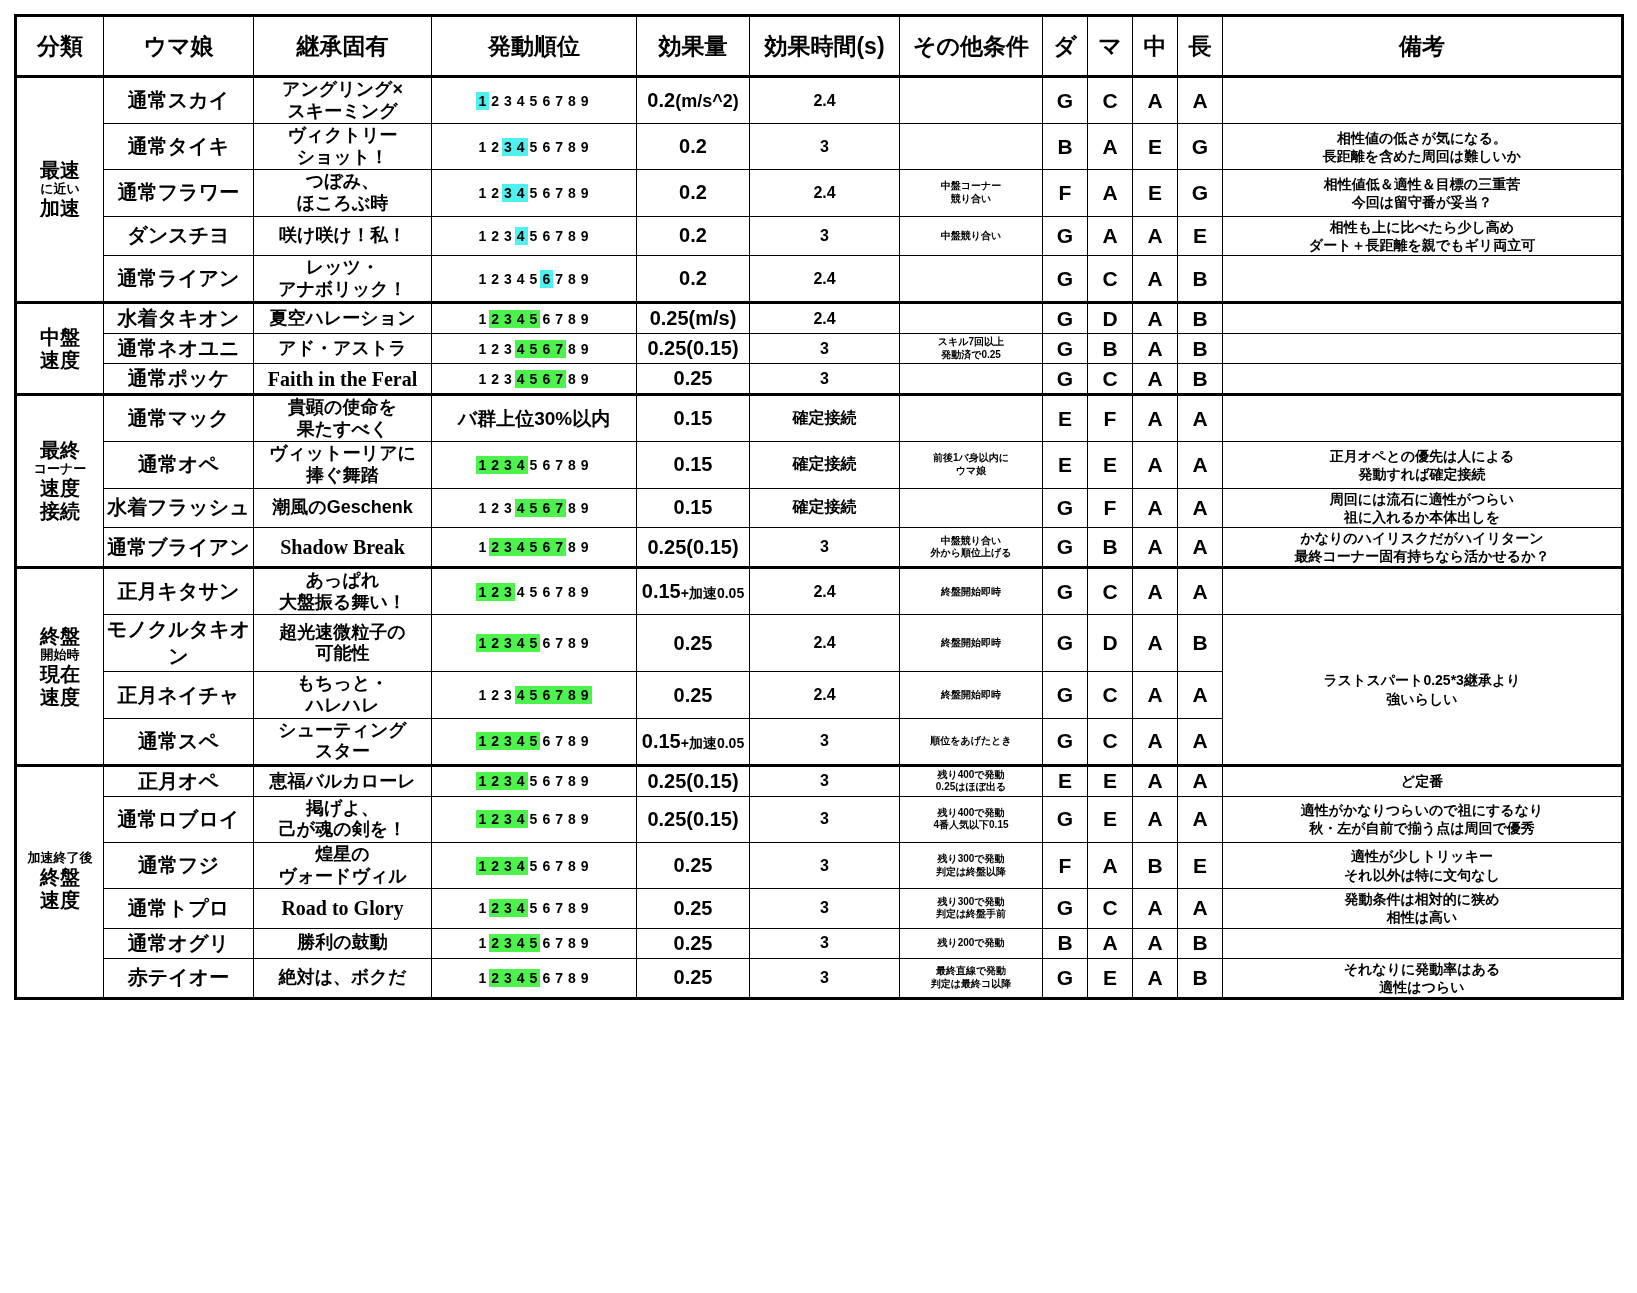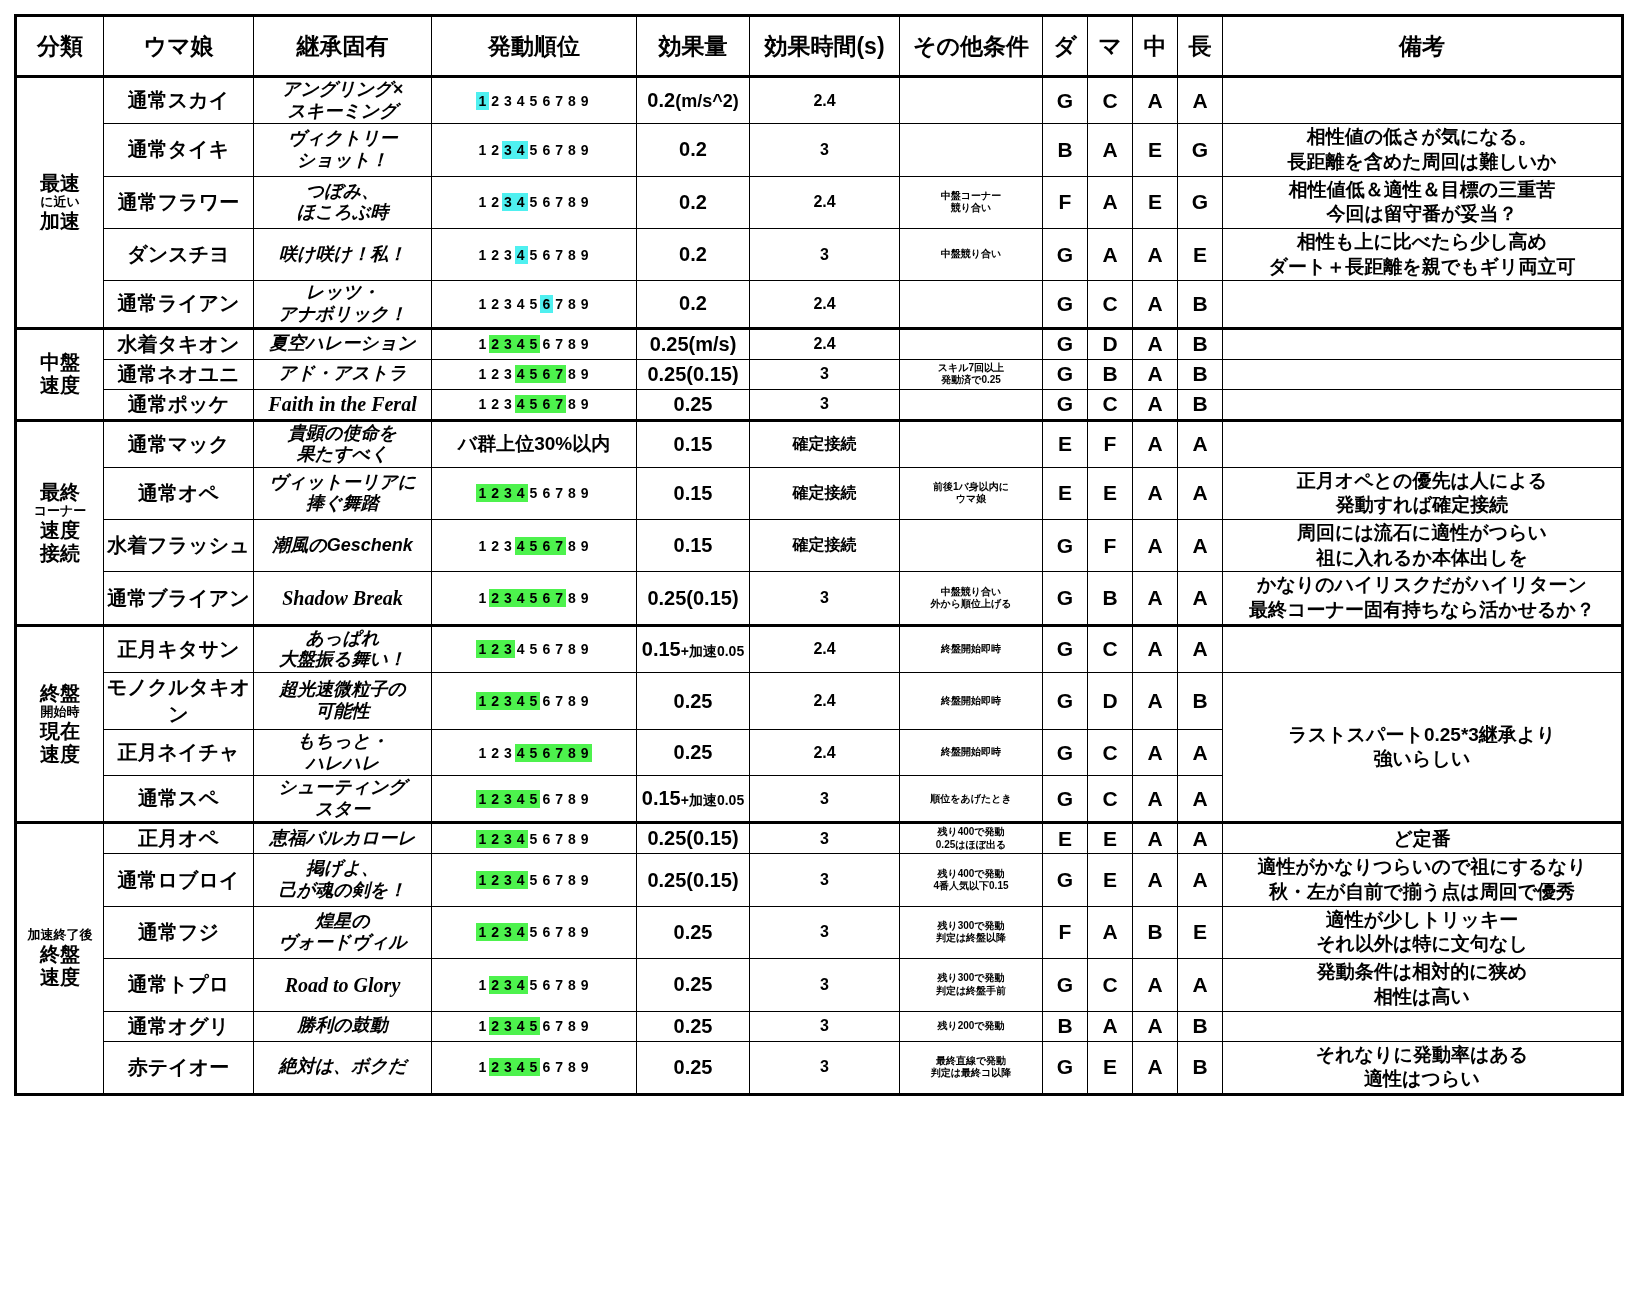--- a/index.html
+++ b/index.html
@@ -6,31 +6,31 @@
   body{font-family:"Liberation Sans","DejaVu Sans",sans-serif;color:#000;}
   #sheet{width:1637px;height:1293px;position:relative;box-sizing:border-box;padding:14px 12px 12px 14px;}
   table{border-collapse:collapse;table-layout:fixed;width:1610px;}
   td,th{border:1px solid #000;padding:1px 2px;text-align:center;vertical-align:middle;font-weight:bold;}
   th{font-size:23px;height:56px;}
   td{font-size:19px;}
   .cat{font-size:17px;line-height:1.15;}
   .cat .big{font-size:20px;}
   .cat .small{font-size:13px;}
   .name{font-size:20px;}
-  .skill{font-size:18px;line-height:1.2;font-style:italic;}
+  .skill{font-size:18px;line-height:1.2;}
   .skill.lat{font-family:"Liberation Serif","DejaVu Serif",serif;font-size:20px;}
   .order{font-size:14px;letter-spacing:1px;white-space:nowrap;}
   .order span{display:inline-block;padding:1px 2px;}
   .amt{font-size:20px;}
   .amt .sub{font-size:18px;}
   .amt .sub2{font-size:14px;}
   .dur{font-size:16px;}
   .cond{font-size:10px;line-height:1.25;}
   .grade{font-size:21px;}
-  .note{font-size:19px;line-height:1.3;}
+  .note{font-size:14px;line-height:1.3;}
   .pct{font-size:19px;}
   .thick-top td,.thick-top th{border-top:3px solid #000;}
   table{border:3px solid #000;}
   col.c0{width:88px;}col.c1{width:150px;}col.c2{width:178px;}col.c3{width:205px;}
   col.c4{width:113px;}col.c5{width:150px;}col.c6{width:143px;}col.c7{width:45px;}
   col.c8{width:45px;}col.c9{width:45px;}col.c10{width:45px;}col.c11{width:auto;}
 </style>
 </head>
 <body>
 

